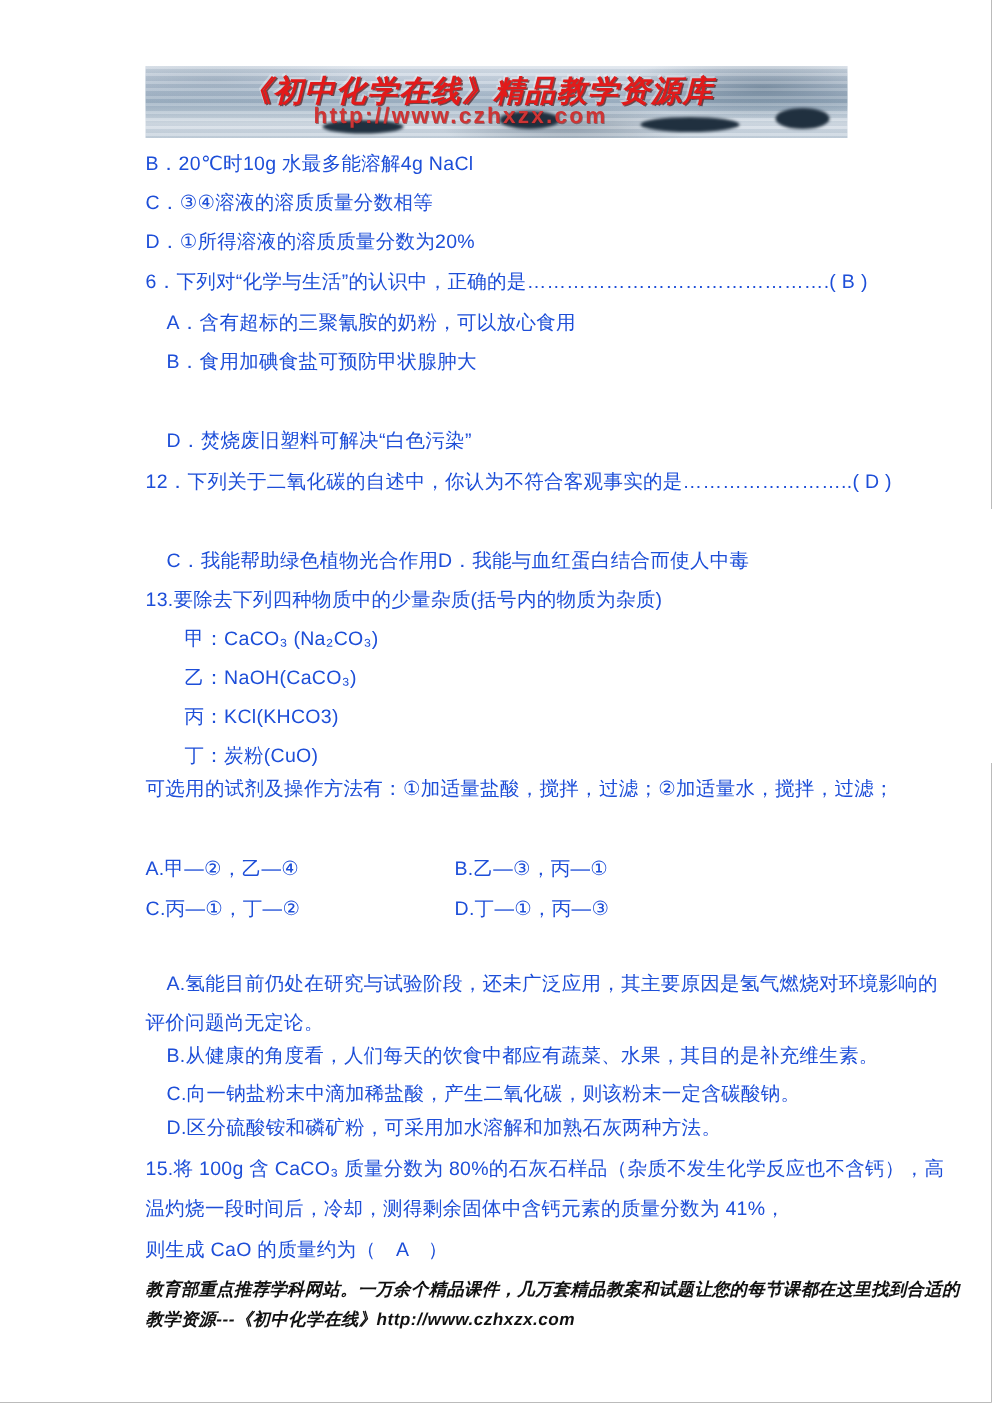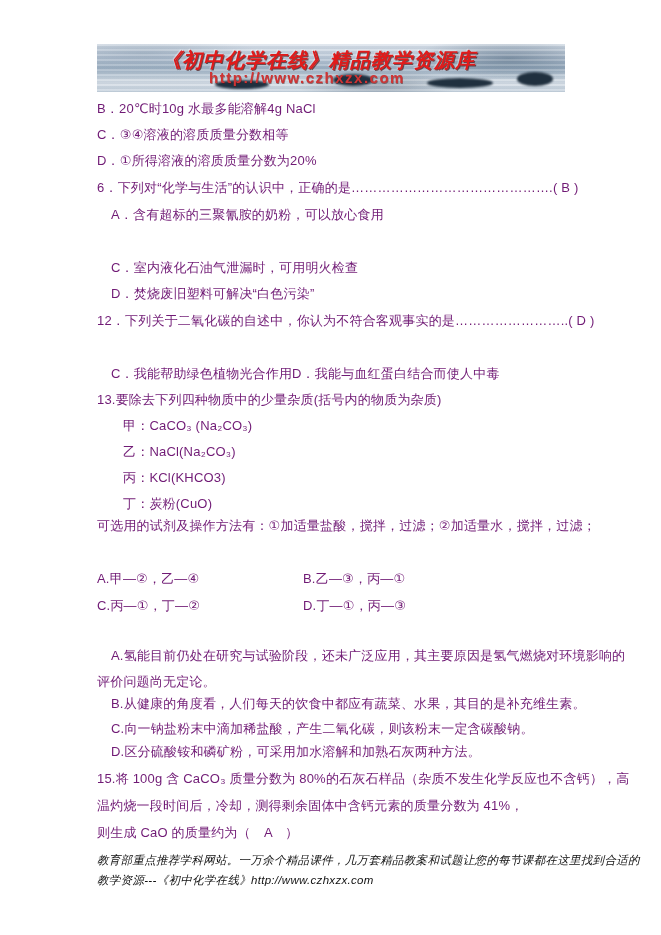--- a/index.html
+++ b/index.html
@@ -3,21 +3,21 @@
 <meta charset="utf-8">
 <style>
   html,body { margin:0; padding:0; background:#888; }
   .page {
     position:relative; width:661px; height:935px; margin:0 auto;
     background:#ffffff; overflow:hidden;
     font-family:"Liberation Sans","DejaVu Sans",sans-serif; color:#000;
   }
   .line {
     position:absolute; font-size:13px; line-height:18px; white-space:nowrap;
-    color:#701a75; letter-spacing:0.2px;
+    color:#1d4ed8; letter-spacing:0.2px;
   }
   .col2 { position:absolute; white-space:nowrap; }
 
   
   .banner {
     position:absolute; left:97px; top:44px; width:468px; height:48px; overflow:hidden;
     background:
       radial-gradient(ellipse 140px 30px at 88% 30%, rgba(70,95,118,0.55), transparent 70%),
       radial-gradient(ellipse 120px 22px at 60% 85%, rgba(40,60,80,0.35), transparent 70%),
       radial-gradient(ellipse 180px 26px at 10% 20%, rgba(130,150,170,0.45), transparent 65%),
@@ -43,21 +43,21 @@
   }
   .banner-url {
     position:absolute; left:112px; top:25px;
     font-size:15px; font-weight:bold; color:#cf3434; letter-spacing:1.5px;
     text-shadow:0.5px 0.5px 0 rgba(90,20,20,0.5);
   }
 
   
   .footer-line {
     position:absolute; font-size:11.5px; line-height:16px; white-space:nowrap;
-    font-style:italic; color:#111; letter-spacing:0.3px;
+    font-style:italic; color:#111; letter-spacing:0.3px;font-weight:bold;
   }
 </style>
 </head>
 <body>
 
 <div class="page">
 
   <div class="banner">
     <div class="rock rock1"></div>
     <div class="rock rock2"></div>
@@ -66,32 +66,32 @@
     <div class="banner-title">《初中化学在线》精品教学资源库</div>
     <div class="banner-url">http://www.czhxzx.com</div>
   </div>
 
   <div class="line" style="left:97px; top:100px">B．20℃时10g 水最多能溶解4g NaCl</div>
   <div class="line" style="left:97px; top:126px">C．③④溶液的溶质质量分数相等</div>
   <div class="line" style="left:97px; top:152px">D．①所得溶液的溶质质量分数为20%</div>
 
   <div class="line" style="left:97px; top:179px">6．下列对“化学与生活”的认识中，正确的是……………………………………….(  B  )</div>
   <div class="line" style="left:111px; top:206px">A．含有超标的三聚氰胺的奶粉，可以放心食用</div>
-  <div class="line" style="left:111px; top:259px">C．室内液化石油气泄漏时，可用明火检查</div>
+  <div class="line" style="left:111px; top:232px">B．食用加碘食盐可预防甲状腺肿大</div>
   <div class="line" style="left:111px; top:285px">D．焚烧废旧塑料可解决“白色污染”</div>
 
   <div class="line" style="left:97px; top:312px">12．下列关于二氧化碳的自述中，你认为不符合客观事实的是……………………..(  D  )</div>
   <div class="line" style="left:111px; top:365px">
     <span>C．我能帮助绿色植物光合作用</span>
     <span class="col2" style="left:181px">D．我能与血红蛋白结合而使人中毒</span>
   </div>
 
   <div class="line" style="left:97px; top:391px">13.要除去下列四种物质中的少量杂质(括号内的物质为杂质)</div>
   <div class="line" style="left:123px; top:417px">甲：CaCO₃ (Na₂CO₃)</div>
-  <div class="line" style="left:123px; top:443px">乙：NaCl(Na₂CO₃)</div>
+  <div class="line" style="left:123px; top:443px">乙：NaOH(CaCO₃)</div>
   <div class="line" style="left:123px; top:469px">丙：KCl(KHCO3)</div>
   <div class="line" style="left:123px; top:495px">丁：炭粉(CuO)</div>
   <div class="line" style="left:97px; top:517px">可选用的试剂及操作方法有：①加适量盐酸，搅拌，过滤；②加适量水，搅拌，过滤；</div>
   <div class="line" style="left:97px; top:570px">
     <span>A.甲—②，乙—④</span>
     <span class="col2" style="left:206px">B.乙—③，丙—①</span>
   </div>
   <div class="line" style="left:97px; top:597px">
     <span>C.丙—①，丁—②</span>
     <span class="col2" style="left:206px">D.丁—①，丙—③</span>

